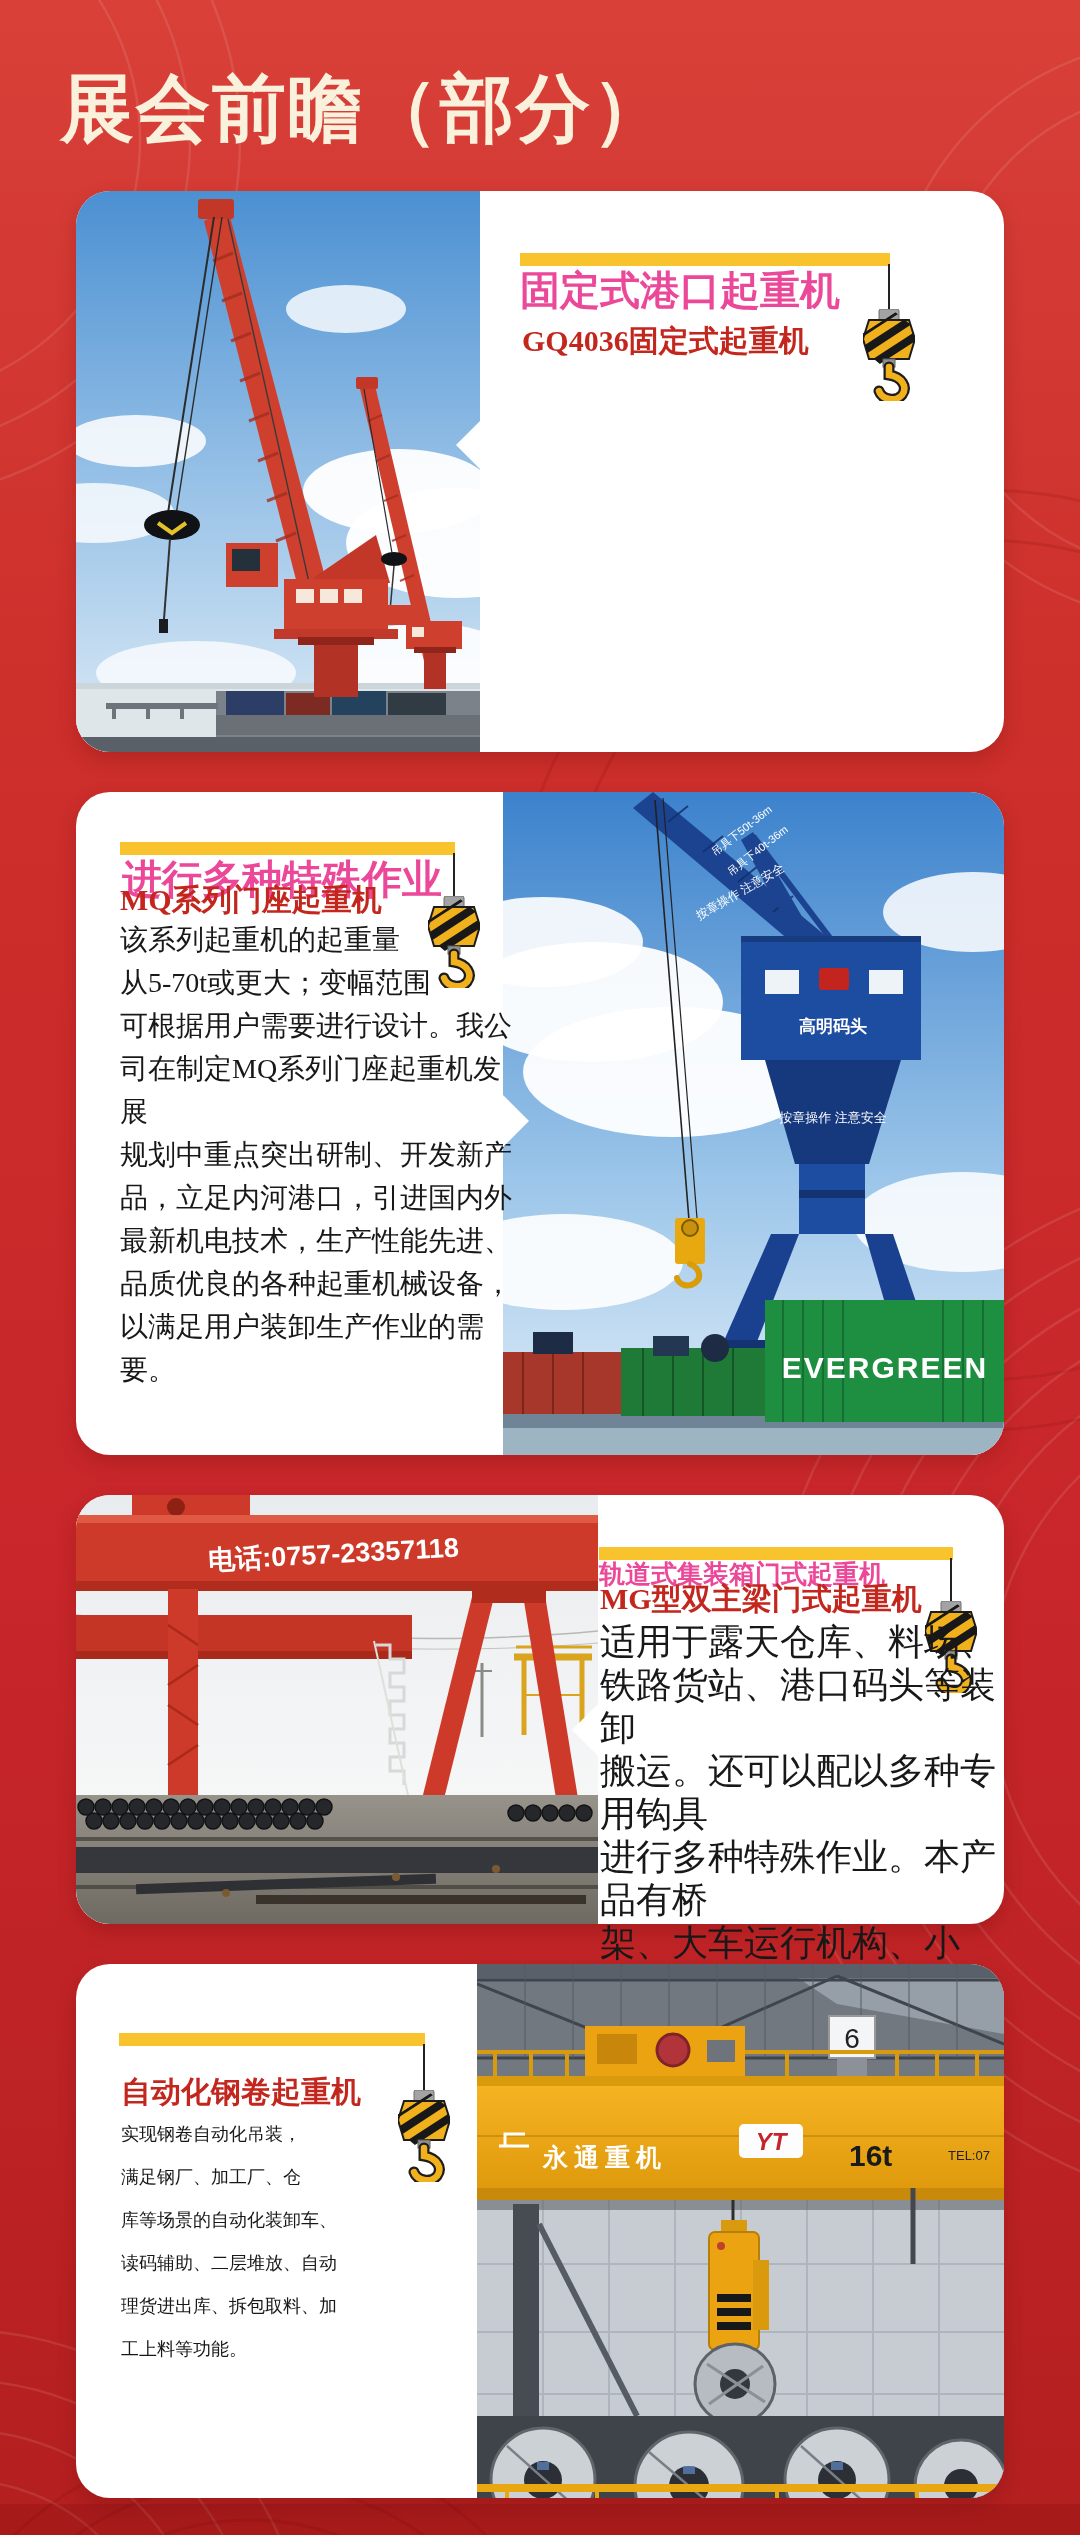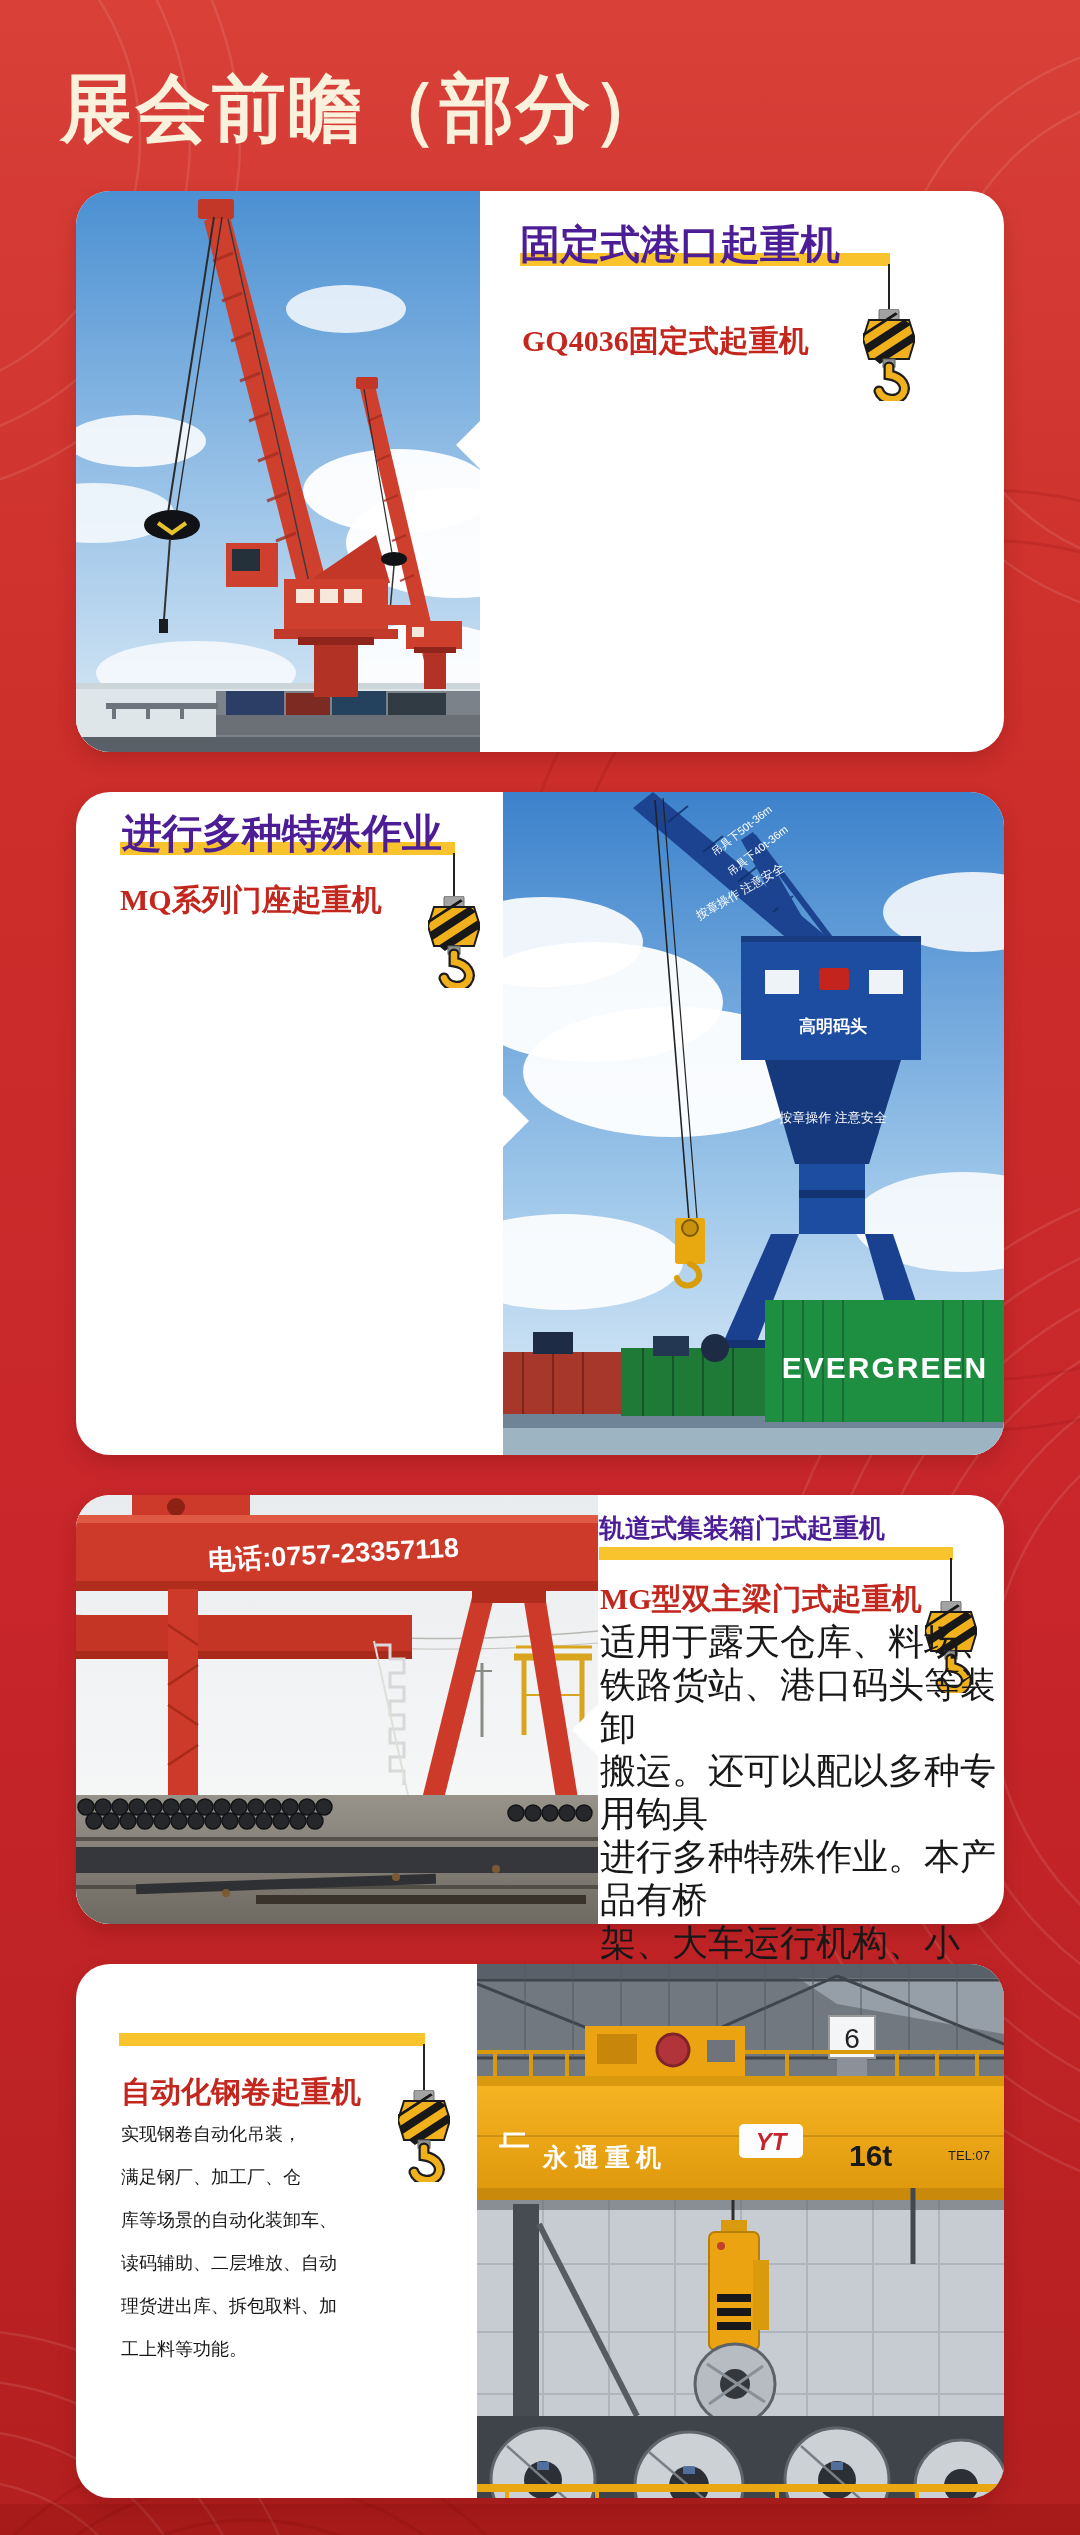--- a/index.html
+++ b/index.html
@@ -18,21 +18,21 @@
   .photo{position:absolute;top:0;height:100%;overflow:hidden;z-index:0;}
   #card1 .photo{left:0;width:404px;border-radius:34px 0 0 34px;}
   #card2 .photo{right:0;width:501px;border-radius:0 34px 34px 0;}
   #card3 .photo{left:0;width:522px;border-radius:34px 0 0 34px;}
   #card4 .photo{right:0;width:527px;border-radius:0 34px 34px 0;}
   .photo svg{display:block;width:100%;height:100%;}
   .notch{position:absolute;width:0;height:0;z-index:3;}
   #card1 .notch{left:380px;top:228px;border-top:26px solid transparent;border-bottom:26px solid transparent;border-right:26px solid #fff;}
   #card2 .notch{left:427px;top:303px;border-top:26px solid transparent;border-bottom:26px solid transparent;border-left:26px solid #fff;}
   #card3 .notch{left:496px;top:209px;border-top:26px solid transparent;border-bottom:26px solid transparent;border-right:26px solid #fff;}
-  .card-title{position:absolute;z-index:2;color:#4c1d95;font-weight:800;white-space:nowrap;}
+  .card-title{position:absolute;z-index:2;color:#ec4899;font-weight:800;white-space:nowrap;margin-top:46px;}
   #card1 .card-title{left:444px;top:26px;font-size:40px;}
   #card2 .card-title{left:46px;top:14px;font-size:40px;}
   #card3 .card-title{left:523px;top:16px;font-size:26px;}
   #card4 .card-title{left:45px;top:33px;font-size:40px;}
   .bar{position:absolute;height:13px;background:#f9c32e;z-index:1;}
   #card1 .bar{left:444px;top:62px;width:370px;}
   #card2 .bar{left:44px;top:50px;width:335px;}
   #card3 .bar{left:523px;top:52px;width:354px;}
   #card4 .bar{left:43px;top:69px;width:306px;}
   .drop-line{position:absolute;width:0;border-left:2px solid #222;z-index:1;}
@@ -297,20 +297,30 @@
       <rect x="-24" y="6" width="100" height="8"></rect>
         <rect x="-24" y="22" width="100" height="8"></rect>
       <rect x="-24" y="38" width="100" height="8"></rect>
         <rect x="-24" y="54" width="100" height="8"></rect>
     </g>
     <rect x="20" y="50" width="12" height="8" fill="#8f8f8f" stroke="#5f5f5f" stroke-width="1"></rect>
     <path d="M26 58 L26 66 C39 68 45 78 39 86 C33 93 19 91 16 82" fill="none" stroke="#1d1d1d" stroke-width="11" stroke-linecap="round"></path>
     <path d="M26 58 L26 66 C39 68 45 78 39 86 C33 93 19 91 16 82" fill="none" stroke="#f0b11d" stroke-width="6.5" stroke-linecap="round"></path>
   </svg>
   <div class="card-model">MQ系列门座起重机</div>
+  <div class="card-desc">该系列起重机的起重量
+从5-70t或更大；变幅范围
+可根据用户需要进行设计。我公
+司在制定MQ系列门座起重机发展
+规划中重点突出研制、开发新产
+品，立足内河港口，引进国内外
+最新机电技术，生产性能先进、
+品质优良的各种起重机械设备，
+以满足用户装卸生产作业的需
+要。</div>
 </div>
 
 <div class="card" id="card3">
   <div class="photo">
     <svg viewBox="0 0 522 429" preserveAspectRatio="none">
       <defs>
         <linearGradient id="sky3" x1="0" y1="0" x2="0" y2="1">
           <stop offset="0" stop-color="#e9ecef"></stop>
             <stop offset="1" stop-color="#fbfbfa"></stop>
         </linearGradient>

